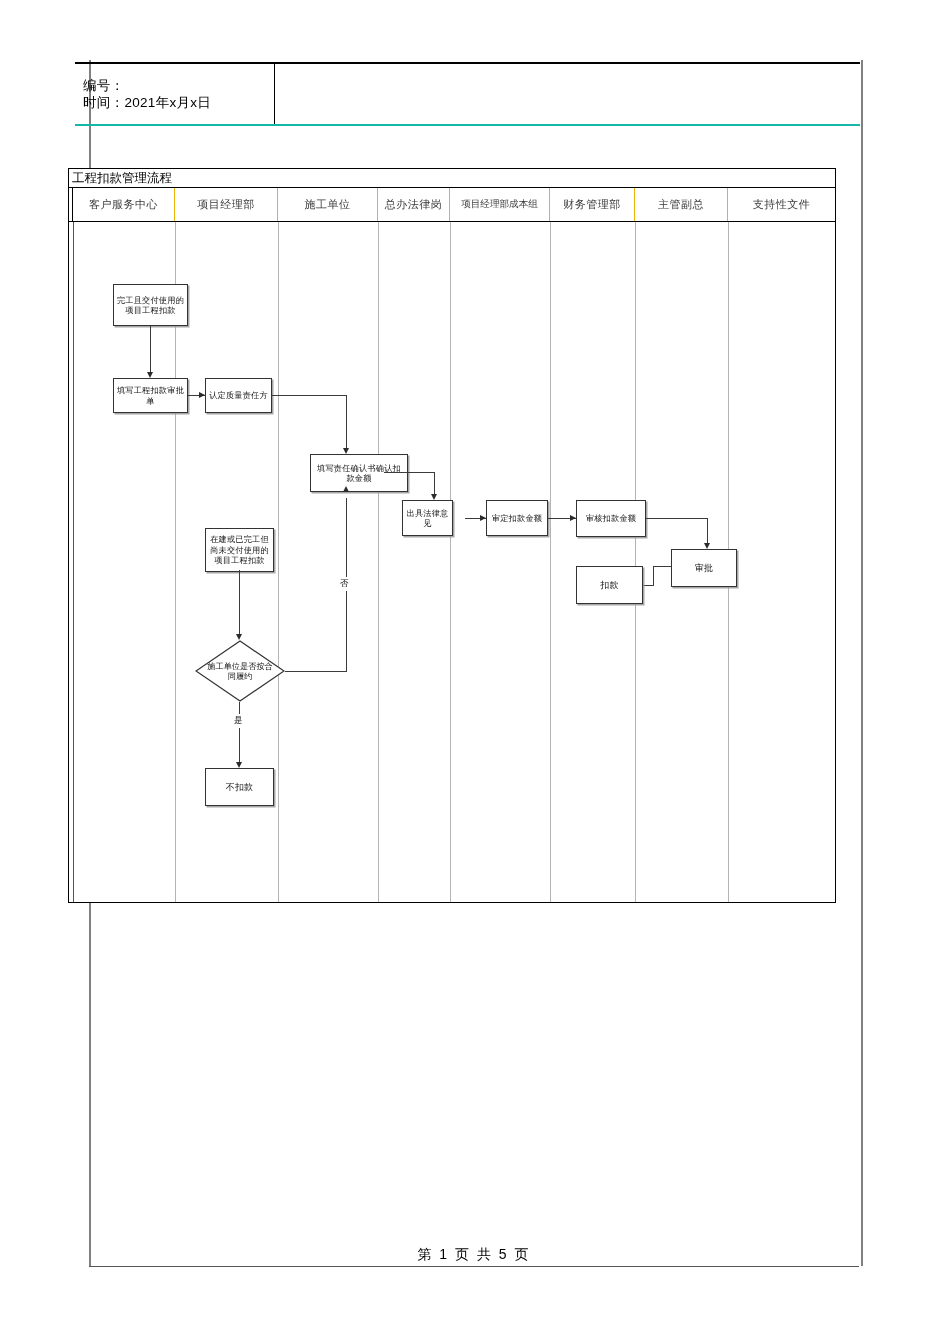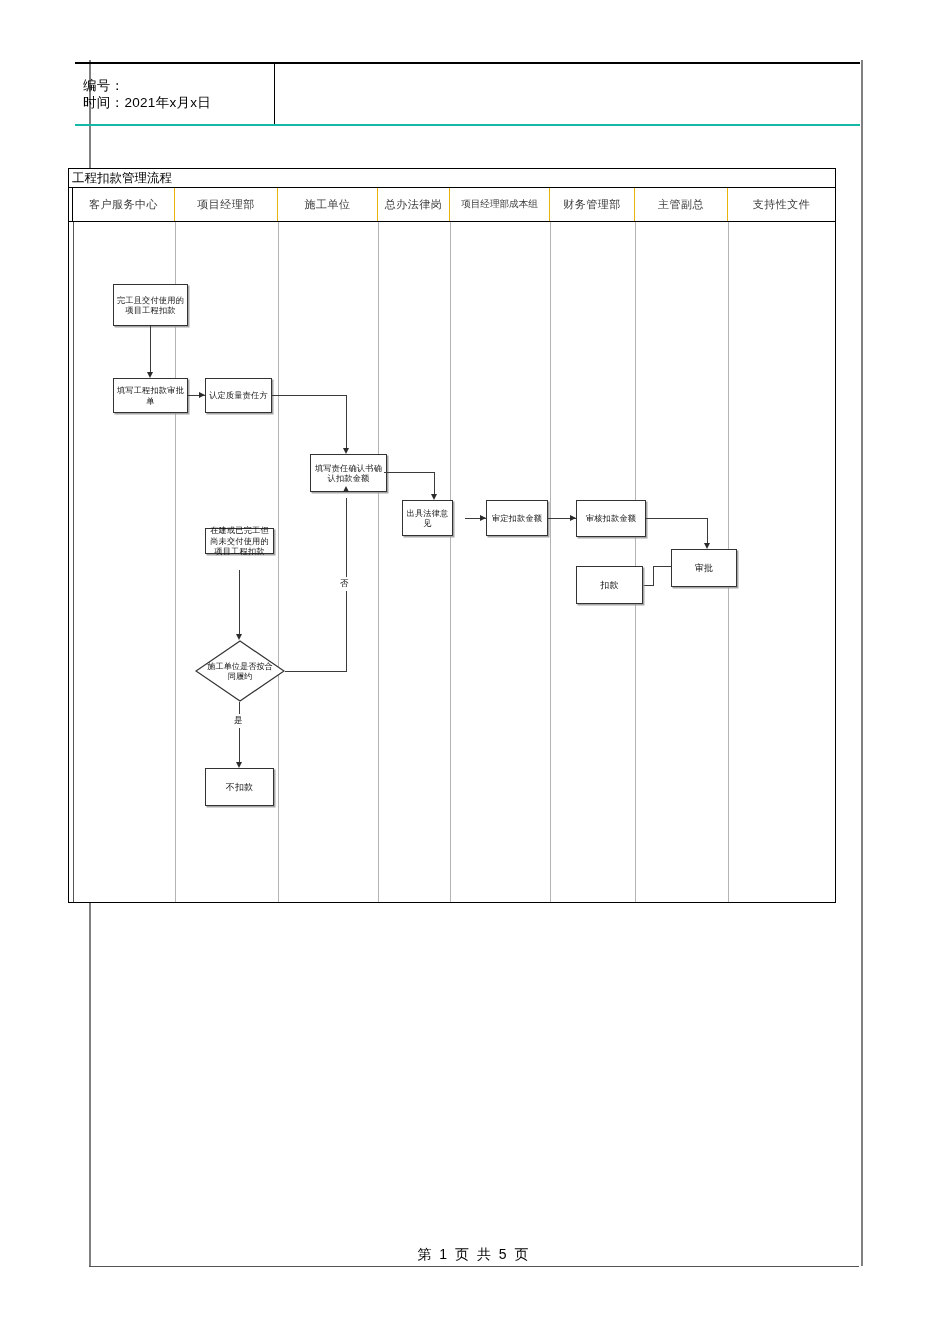--- a/index.html
+++ b/index.html
@@ -143,21 +143,21 @@
 
       <div class="edge h" style="left:119px;top:173px;width:17px;"></div>
       <div class="arrow right" style="left:130px;top:170px;"></div>
 
       <div class="node" style="left:136px;top:156px;width:67px;height:35px;">认定质量责任方</div>
 
       <div class="edge h" style="left:203px;top:173px;width:75px;"></div>
       <div class="edge v" style="left:277px;top:173px;height:55px;"></div>
       <div class="arrow down" style="left:274px;top:226px;"></div>
 
-      <div class="node" style="left:241px;top:232px;width:77px;height:38px;">填写责任确认书确认扣款金额</div>
+      <div class="node" style="left:241px;top:232px;width:98px;height:38px;">填写责任确认书确认扣款金额</div>
 
       <div class="edge h" style="left:315px;top:250px;width:51px;"></div>
       <div class="edge v" style="left:365px;top:250px;height:24px;"></div>
       <div class="arrow down" style="left:362px;top:272px;"></div>
 
       <div class="node" style="left:333px;top:278px;width:51px;height:36px;">出具法律意见</div>
 
       <div class="edge h" style="left:396px;top:296px;width:21px;"></div>
       <div class="arrow right" style="left:411px;top:293px;"></div>
 
@@ -175,21 +175,21 @@
       <div class="node" style="left:602px;top:327px;width:66px;height:38px;font-size:9px;">审批</div>
 
       <div class="edge v" style="left:602px;top:344px;height:0;width:0;"></div>
       <div class="edge h" style="left:584px;top:344px;width:19px;"></div>
       <div class="edge v" style="left:584px;top:344px;height:20px;"></div>
       <div class="edge h" style="left:572px;top:363px;width:13px;"></div>
       <div class="arrow left" style="left:568px;top:360px;"></div>
 
       <div class="node" style="left:507px;top:344px;width:67px;height:38px;font-size:9px;">扣款</div>
 
-      <div class="node" style="left:136px;top:306px;width:69px;height:26px;">在建或已完工但尚未交付使用的项目工程扣款</div>
+      <div class="node" style="left:136px;top:306px;width:69px;height:44px;">在建或已完工但尚未交付使用的项目工程扣款</div>
 
       <div class="edge v" style="left:170px;top:348px;height:66px;"></div>
       <div class="arrow down" style="left:167px;top:412px;"></div>
 
       <div class="diamond" style="left:126px;top:418px;width:90px;height:62px;">
         <svg class="dshape" viewBox="0 0 90 62" preserveAspectRatio="none">
           <polygon points="45,1 89,31 45,61 1,31" fill="#ffffff" stroke="#333333" stroke-width="1.2"></polygon>
         </svg>
         <div class="dtext">施工单位是否按合同履约</div>
       </div>

